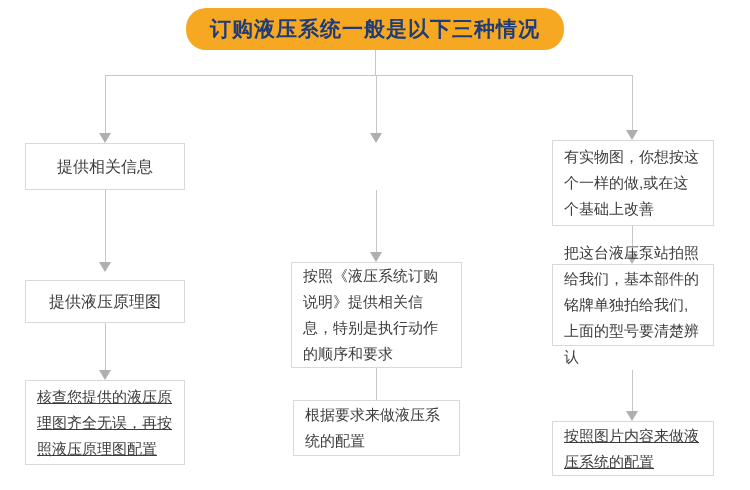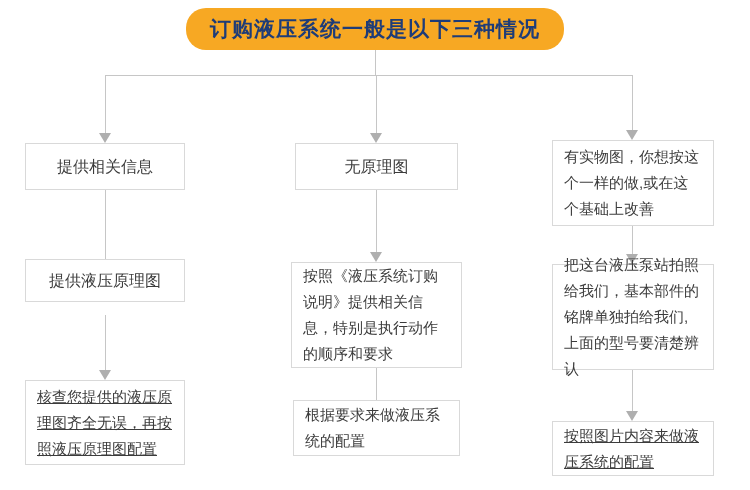--- a/index.html
+++ b/index.html
@@ -23,23 +23,23 @@
     padding: 4px 11px;
   }
   .flow-box.center { justify-content: center; text-align: center; font-size: 16px; }
   .flow-box.left-align { text-align: left; }
 
   
   .b11 { left: 25px;  top: 143px; width: 160px; height: 47px; }
   .b21 { left: 295px; top: 143px; width: 163px; height: 47px; }
   .b31 { left: 552px; top: 140px; width: 162px; height: 86px; }
   
-  .b12 { left: 25px;  top: 259px; width: 160px; height: 43px; }
+  .b12 { left: 25px;  top: 280px; width: 160px; height: 43px; }
   .b22 { left: 291px; top: 262px; width: 171px; height: 106px; }
-  .b32 { left: 552px; top: 264px; width: 162px; height: 106px; }
+  .b32 { left: 552px; top: 264px; width: 162px; height: 82px; }
   
   .b13 { left: 25px;  top: 380px; width: 160px; height: 85px; text-decoration: underline; }
   .b23 { left: 293px; top: 400px; width: 167px; height: 56px; }
   .b33 { left: 552px; top: 421px; width: 162px; height: 55px; text-decoration: underline; }
 
   .line { position: absolute; background: #C6C6C6; }
   .vline { width: 1px; }
   .hline { height: 1px; }
 
   .arrow-down {
@@ -81,23 +81,20 @@
   <div class="arrow-down" style="left:370px; top:410px;"></div>
 
   <div class="line vline" style="left:632px; top:226px; height:28px;"></div>
   <div class="arrow-down" style="left:626px; top:254px;"></div>
   <div class="line vline" style="left:632px; top:370px; height:41px;"></div>
   <div class="arrow-down" style="left:626px; top:411px;"></div>
 
   <div class="flow-box center b11">
     <span>提供相关信息</span>
   </div>
-  <div class="flow-box center b21">
-    <span>无原理图</span>
-  </div>
   <div class="flow-box left-align b31">
     <span>有实物图，你想按这个一样的做,或在这个基础上改善</span>
   </div>
 
   <div class="flow-box center b12">
     <span>提供液压原理图</span>
   </div>
   <div class="flow-box left-align b22">
     <span>按照《液压系统订购说明》提供相关信息，特别是执行动作的顺序和要求</span>
   </div>

